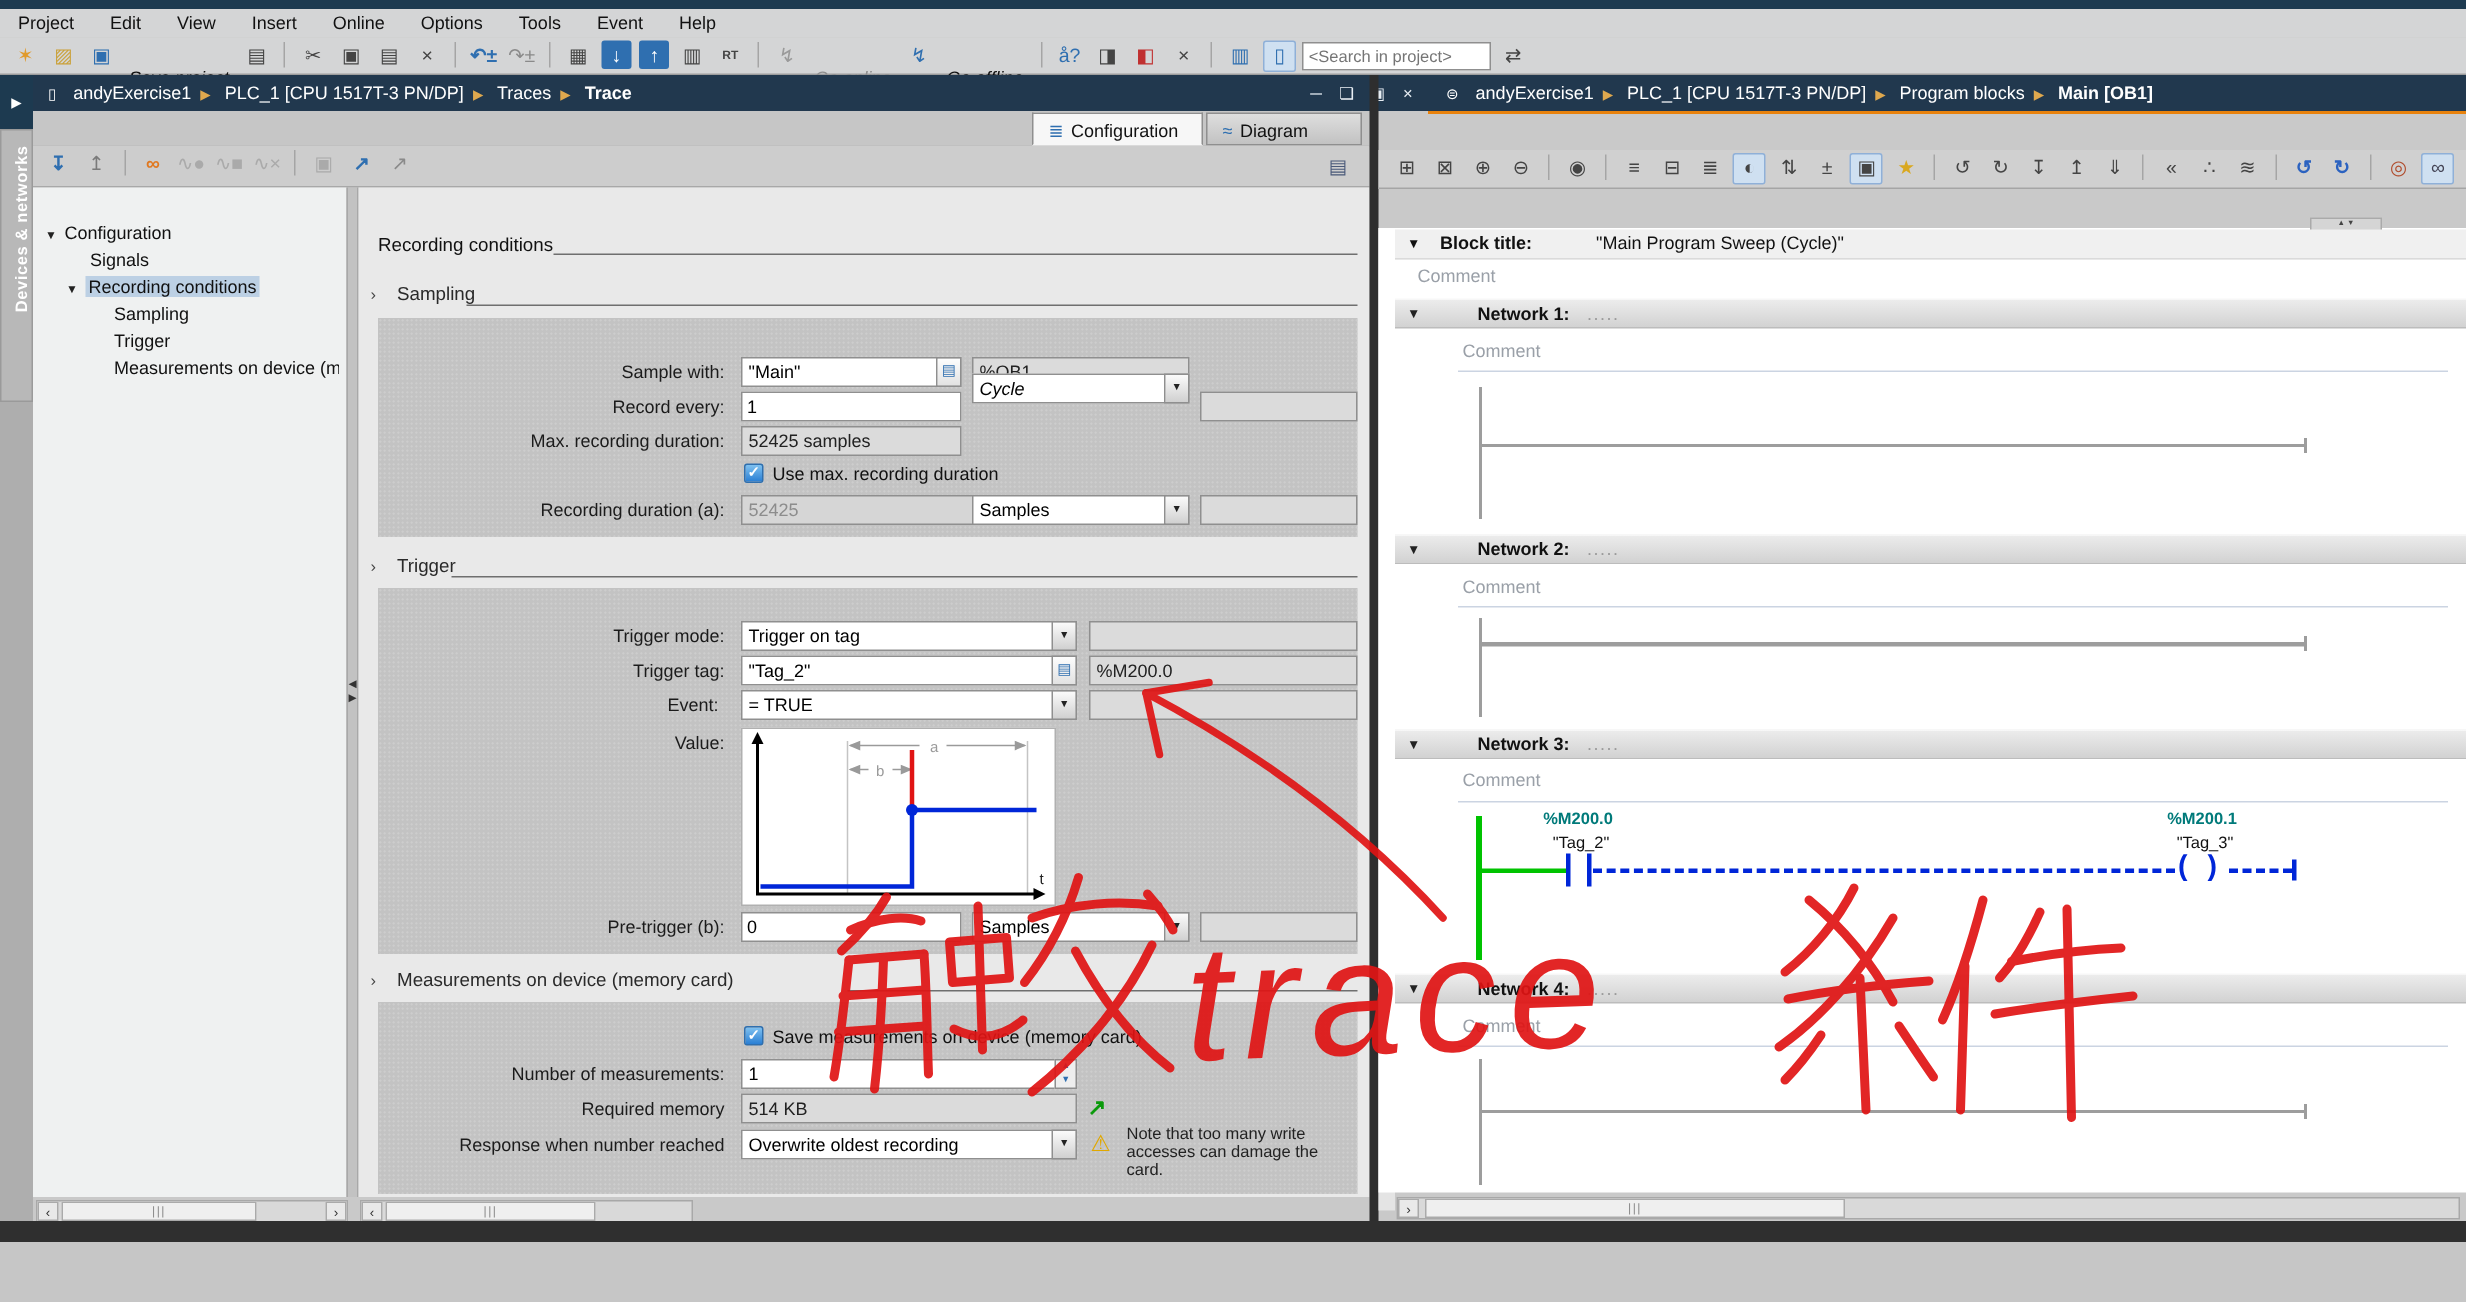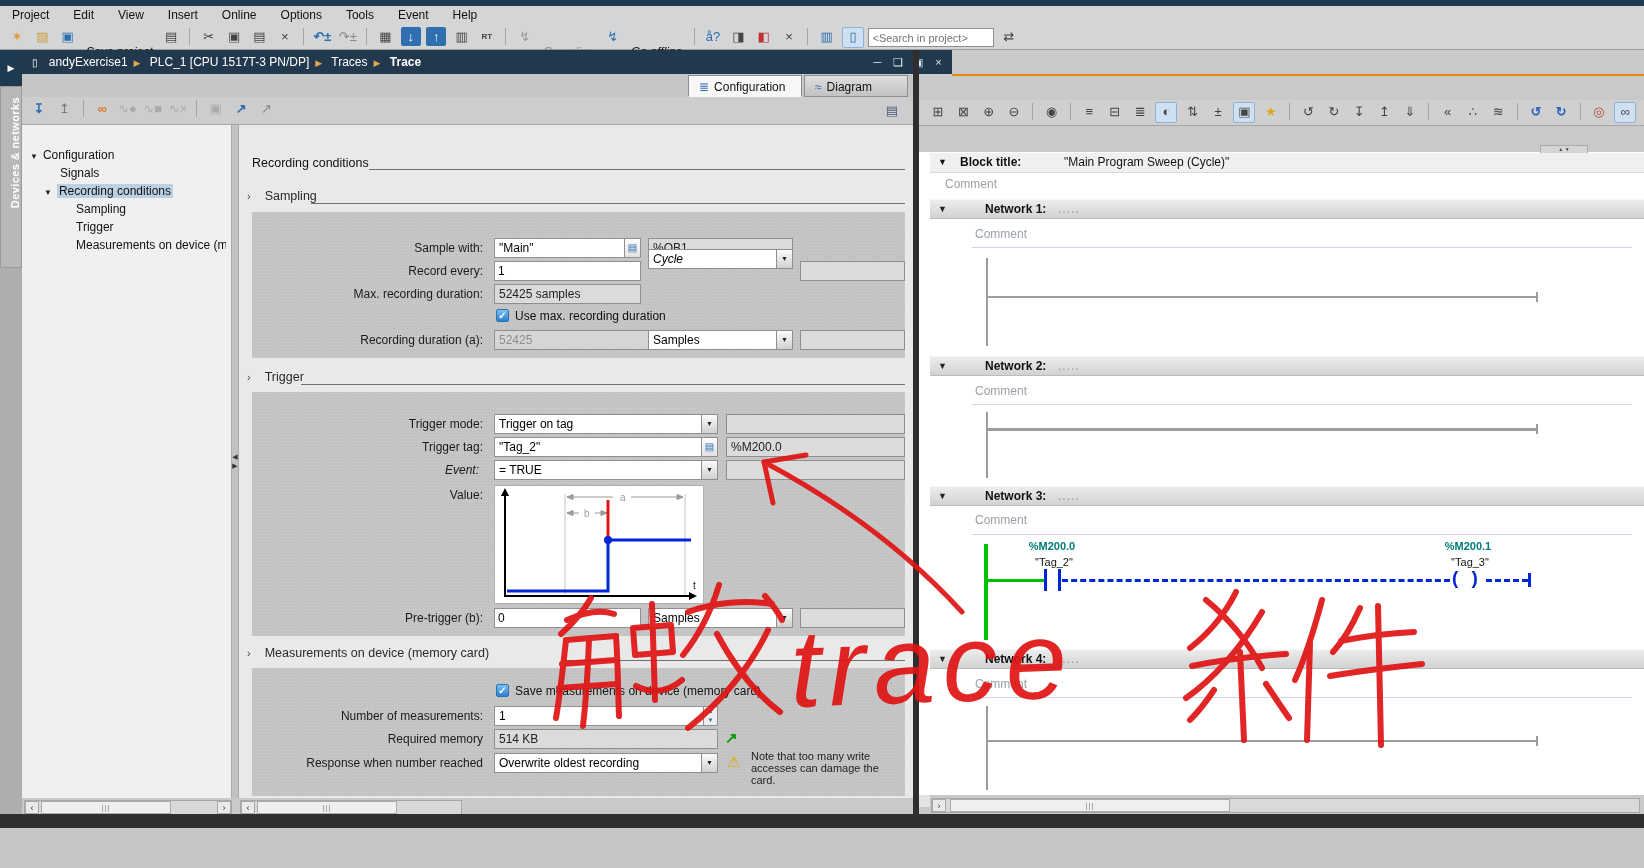--- a/index.html
+++ b/index.html
@@ -157,20 +157,27 @@
     <span>Traces</span><span class="crumbsep">▶</span>
     <b>Trace</b>
     <span style="position:absolute;right:6px;top:0;">
       <span class="wbtn">─</span>
       <span class="wbtn">❏</span>
       <span class="wbtn">▣</span>
       <span class="wbtn">×</span>
     </span>
   </div>
 
+  <div class="tbar" style="left:952px;width:692px;padding-left:12px;box-sizing:border-box;">
+    <span style="font-size:10px;margin-right:8px;">⊜</span>
+    <span>andyExercise1</span><span class="crumbsep">▶</span>
+    <span>PLC_1 [CPU 1517T-3 PN/DP]</span><span class="crumbsep">▶</span>
+    <span>Program blocks</span><span class="crumbsep">▶</span>
+    <b>Main [OB1]</b>
+  </div>
   <div class="orange"></div>
 
   <div class="tabrow">
     <div class="tab active" style="left:666px;width:114px;">
       <span style="color:#2f6fb0;margin-right:5px;">≣</span><span>Configuration</span>
     </div>
     <div class="tab inactive" style="left:782px;width:104px;">
       <span style="color:#2f6fb0;margin-right:5px;">≈</span><span>Diagram</span>
     </div>
   </div>
@@ -234,21 +241,21 @@
     <div class="grp" style="left:13px;top:267px;width:653px;height:244px;"></div>
 
     <div class="lb" style="left:8px;top:289px;">Trigger mode:</div>
     <div class="fld" style="left:255px;top:289px;width:224px;"><span>Trigger on tag</span><span class="ddb">▼</span></div>
     <div class="fld ro" style="left:487px;top:289px;width:179px;"></div>
 
     <div class="lb" style="left:8px;top:312px;">Trigger tag:</div>
     <div class="fld" style="left:255px;top:312px;width:224px;"><span>"Tag_2"</span><span class="lstb">▤</span></div>
     <div class="fld ro" style="left:487px;top:312px;width:179px;">%M200.0</div>
 
-    <div class="lb" style="left:4px;top:335px;font-style:italic;">Event:</div>
+    <div class="lb" style="left:4px;top:335px;">Event:</div>
     <div class="fld" style="left:255px;top:335px;width:224px;"><span>= TRUE</span><span class="ddb">▼</span></div>
     <div class="fld ro" style="left:487px;top:335px;width:179px;"></div>
 
     <div class="lb" style="left:8px;top:360px;">Value:</div>
 
     <div class="a" style="left:255px;top:360px;width:208px;height:117px;background:#fff;border:1px solid #b0b0b0;">
       <svg width="208" height="117" viewBox="0 0 208 117">
         <line x1="70" y1="8" x2="70" y2="110" stroke="#c4c4c4" stroke-width="1"></line>
         <line x1="190" y1="8" x2="190" y2="110" stroke="#c4c4c4" stroke-width="1"></line>
         <g stroke="#9a9a9a" stroke-width="1" fill="#9a9a9a">

